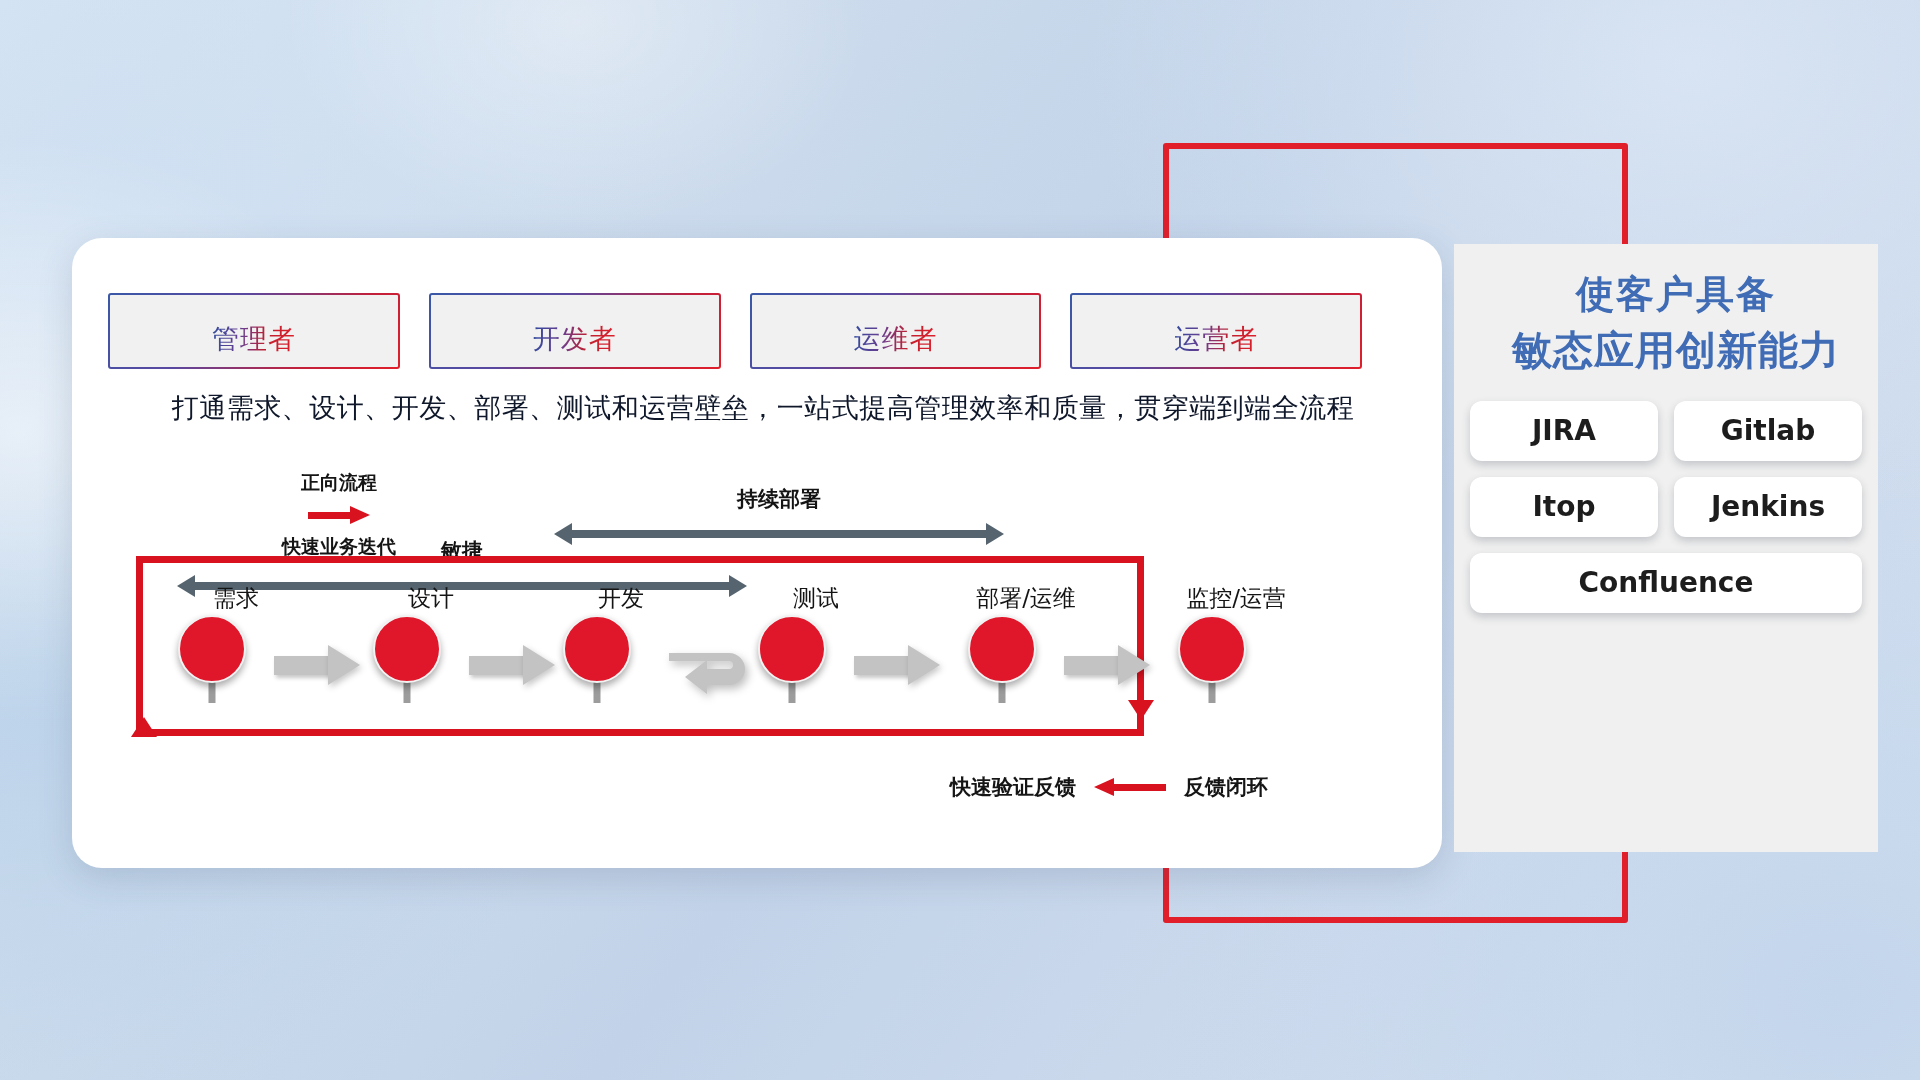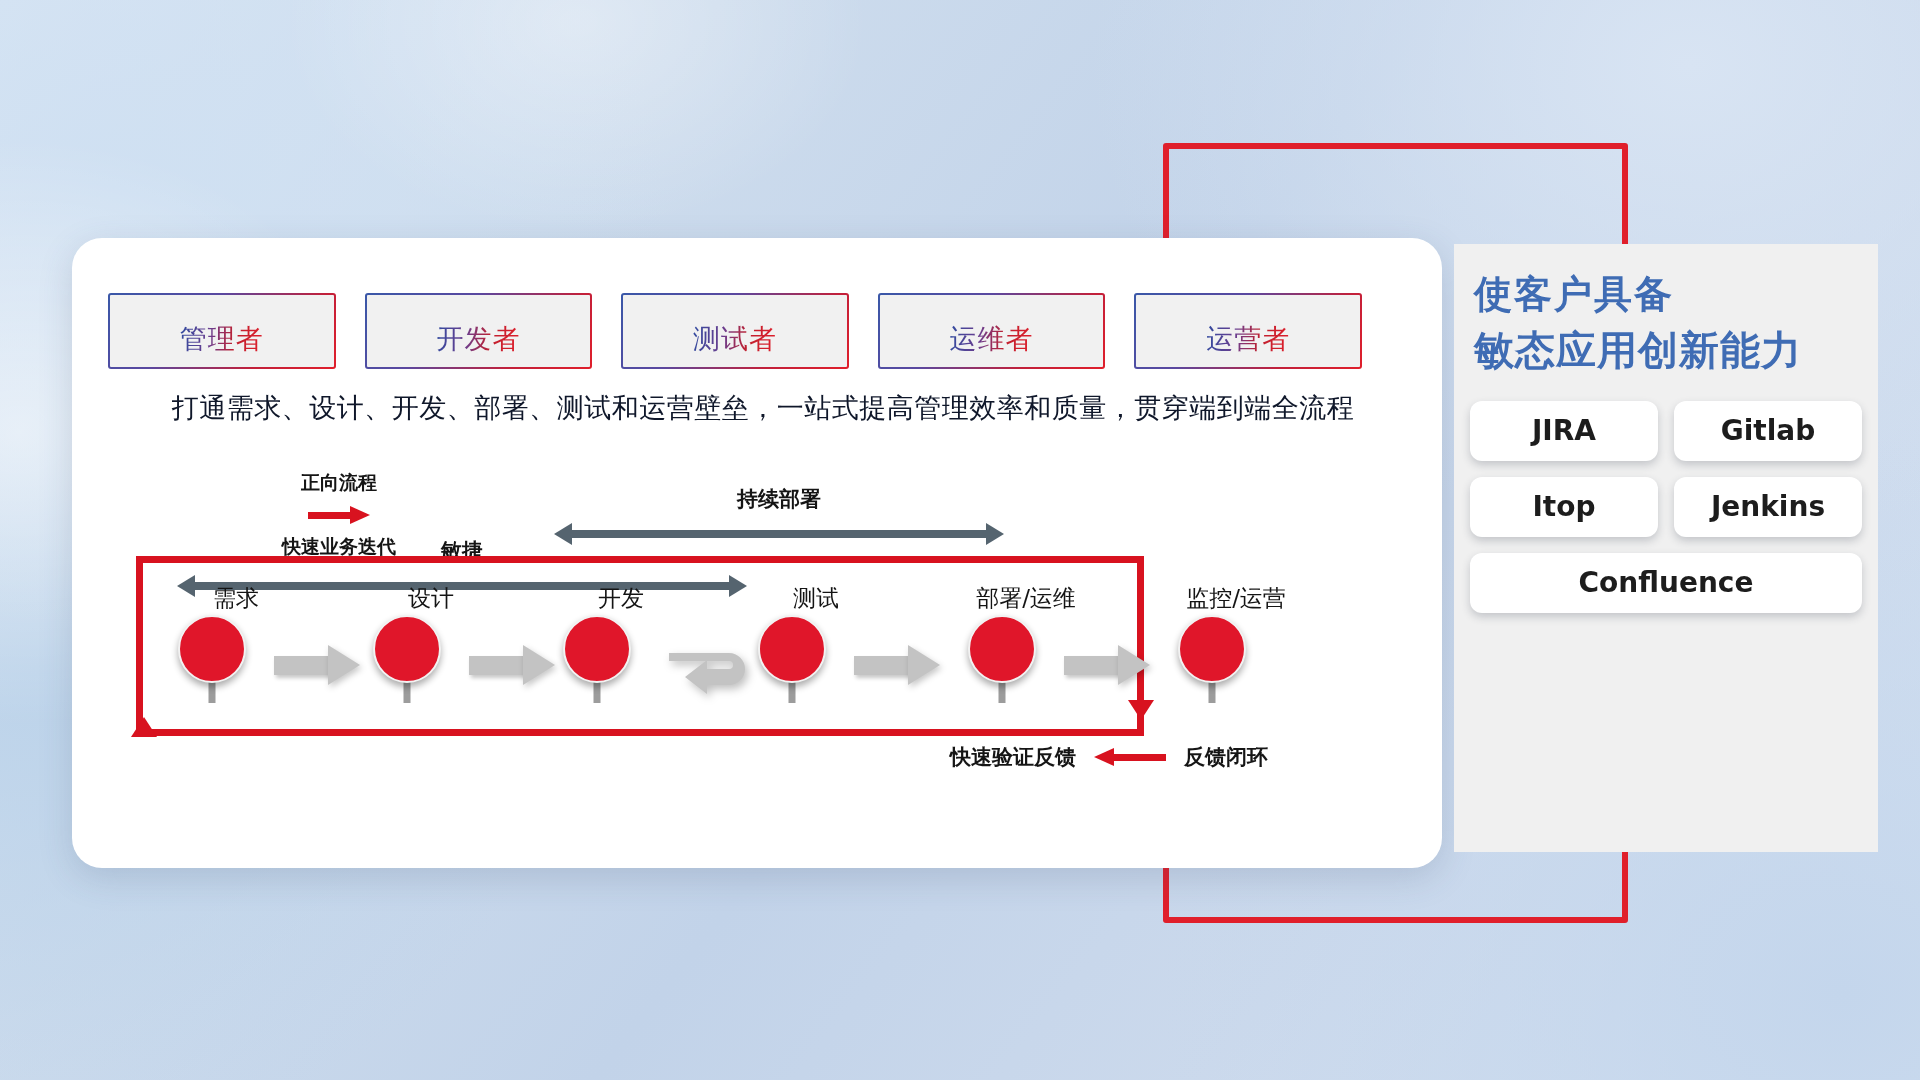--- a/index.html
+++ b/index.html
@@ -99,27 +99,27 @@
   .gar .shaft{position:absolute;left:0;top:11px;width:56px;height:19px;background:#c3c3c3;
         box-shadow:2px 3px 4px rgba(0,0,0,.22);}
   .gar .head{position:absolute;right:0;top:0;width:0;height:0;
         border-top:20px solid transparent;border-bottom:20px solid transparent;border-left:32px solid #c3c3c3;
         filter:drop-shadow(2px 3px 3px rgba(0,0,0,.22));}
 
   #uturn{position:absolute;left:565px;top:58px;width:105px;height:62px;}
   #uturn svg{filter:drop-shadow(3px 4px 4px rgba(0,0,0,.25));}
 
   
-  #fb{position:absolute;left:878px;top:505px;display:flex;align-items:center;gap:18px;}
+  #fb{position:absolute;left:878px;top:535px;display:flex;align-items:center;gap:18px;}
   #fb .t{font-size:21px;font-weight:700;color:#151515;
         font-family:"DejaVu Sans","Liberation Sans",sans-serif;}
 
   
   #panel{position:absolute;left:1454px;top:244px;width:424px;height:608px;background:#f0f0f0;}
-  #panel-title{padding-top:24px;margin-left:20px;}
+  #panel-title{padding-top:24px;text-align:center;margin-left:20px;}
   .ptitle{font-size:38px;font-weight:700;color:#3f6cb4;line-height:1.42;
         font-family:"DejaVu Sans","Liberation Sans",sans-serif;letter-spacing:2px;}
   .ptitle.big{font-size:40px;letter-spacing:1px;}
   #tools{margin:22px 16px 0 16px;display:flex;flex-wrap:wrap;gap:16px;}
   .tool{height:60px;background:#fff;border-radius:12px;display:flex;align-items:center;
         justify-content:center;font-size:28px;font-weight:700;color:#1d1d1d;
         box-shadow:0 4px 8px rgba(40,50,70,.22);
         font-family:"DejaVu Sans","Liberation Sans",sans-serif;}
   .tool.half{width:calc(50% - 8px);}
   .tool.full{width:100%;}
@@ -134,23 +134,20 @@
 <div id="card">
 
   <div id="roles">
     <div class="role">
       <span class="role-label">管理者</span>
     </div>
     <div class="role">
       <span class="role-label">开发者</span>
     </div>
     <div class="role">
-      <span class="role-label">测试者</span>
-    </div>
-    <div class="role">
       <span class="role-label">运维者</span>
     </div>
     <div class="role">
       <span class="role-label">运营者</span>
     </div>
   </div>
 
   <div id="tagline">打通需求、设计、开发、部署、测试和运营壁垒，一站式提高管理效率和质量，贯穿端到端全流程</div>
 
   <div id="fwd">

